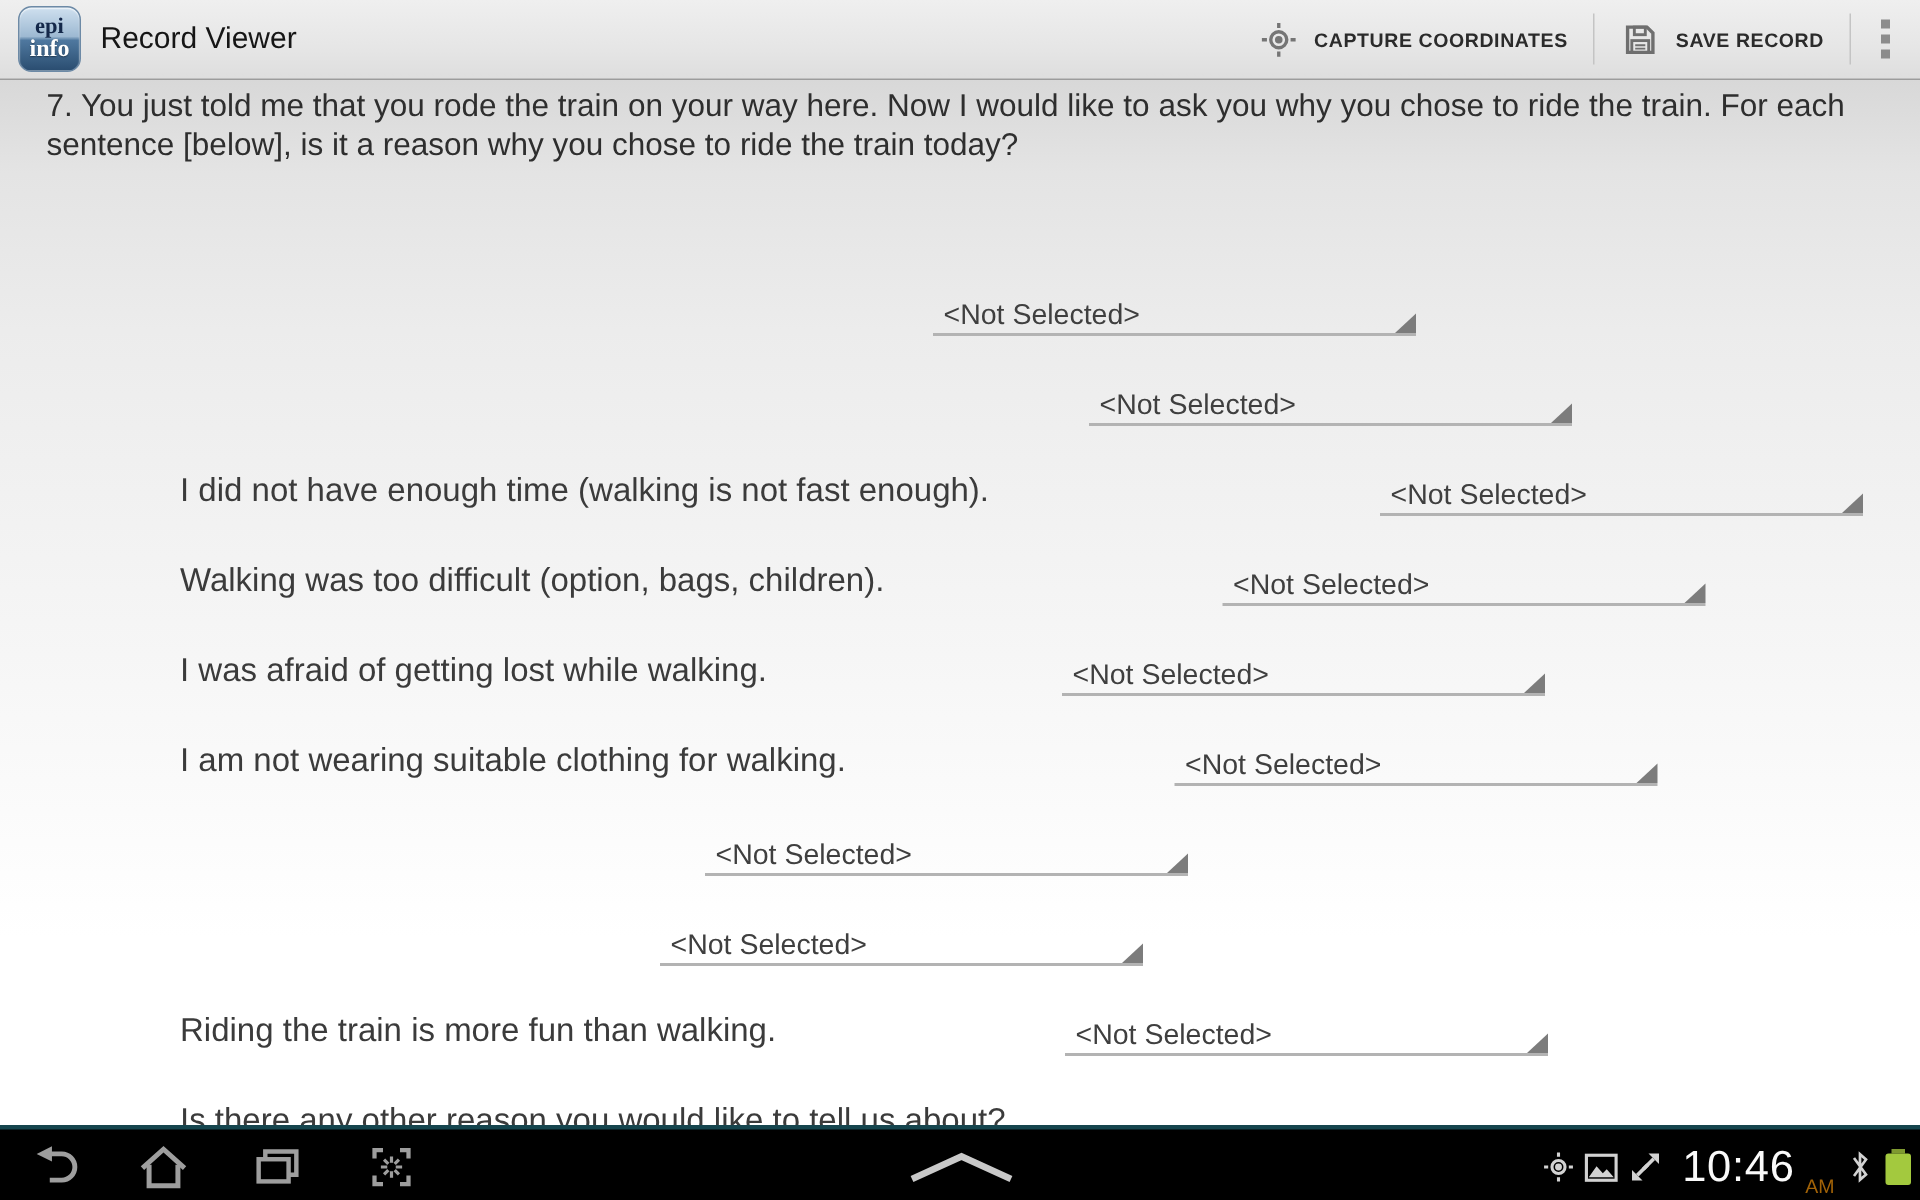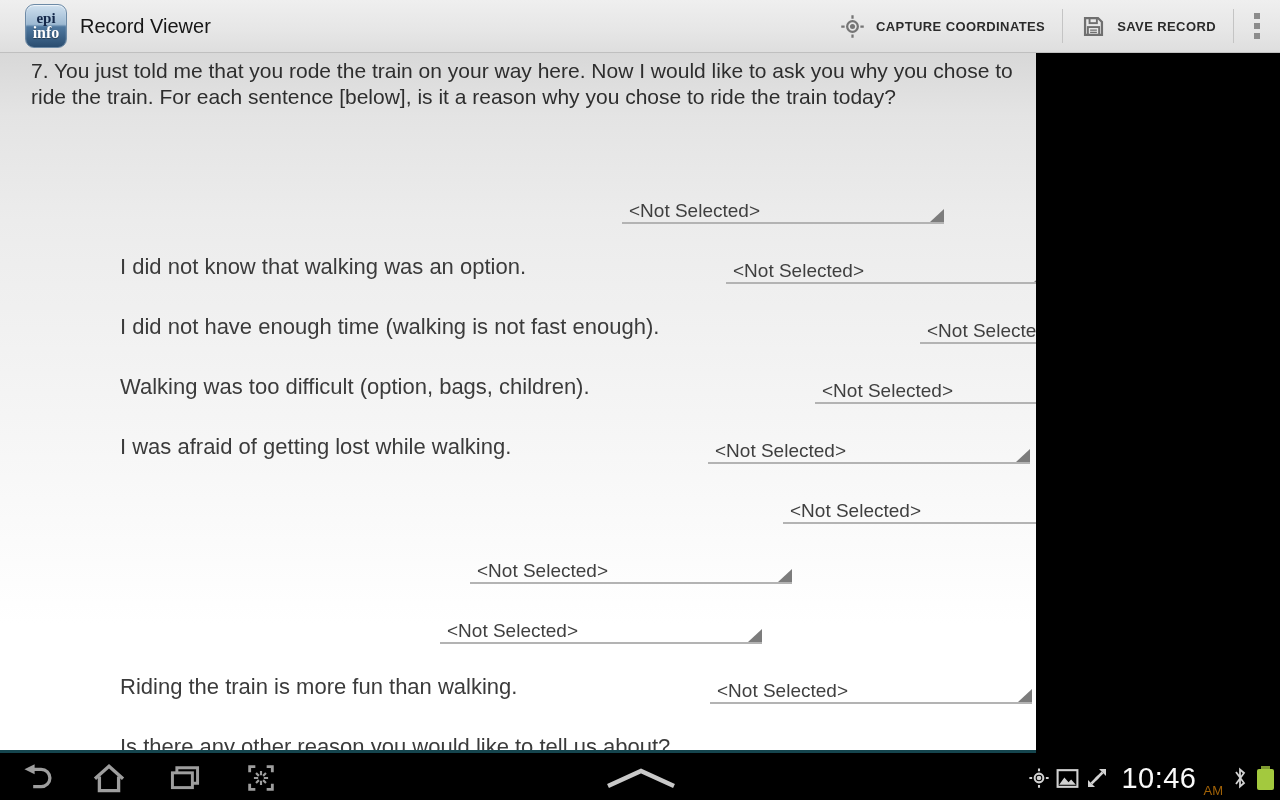--- a/index.html
+++ b/index.html
@@ -3,38 +3,38 @@
 <meta charset="utf-8">
 <style>
   html,body{margin:0;padding:0;background:#222;}
   *{box-sizing:border-box;}
   .screen{position:relative;width:1280px;height:800px;overflow:hidden;background:#000;
           font-family:"Liberation Sans",sans-serif;}
 
   
   .appbar{position:absolute;top:0;left:0;width:1280px;height:53px;
           background:linear-gradient(180deg,#efefef 0%,#e6e6e6 60%,#dedede 100%);
-          border-bottom:1px solid #bfbfbf;display:flex;align-items:center;padding-left:13px;}
+          border-bottom:1px solid #bfbfbf;display:flex;align-items:center;}
   .logo{width:42px;height:44px;margin-left:12px;border-radius:9px;flex:0 0 auto;
         background:linear-gradient(180deg,#cfe0ef 0%,#9db9d2 46%,#4f789f 52%,#2a4d70 100%);
         border:1px solid #6d8aa6;display:flex;flex-direction:column;align-items:center;justify-content:center;
         font-family:"Liberation Serif",serif;box-shadow:inset 0 1px 1px rgba(255,255,255,.7);}
   .logo-epi{color:#14284a;font-size:15px;font-weight:bold;line-height:13px;}
   .logo-info{color:#ffffff;font-size:16px;font-weight:bold;line-height:15px;text-shadow:0 1px 1px rgba(0,0,0,.4);}
   .appbar-title{margin-left:13px;font-size:20px;color:#161616;}
   .appbar-right{margin-left:auto;height:100%;display:flex;align-items:center;}
   .ab-btn{display:flex;align-items:center;gap:10px;height:100%;padding:0 17px;border:none;background:transparent;cursor:pointer;}
   .ab-btn-label{font-size:13px;font-weight:bold;letter-spacing:.4px;color:#2b2b2b;white-space:nowrap;}
   .ab-divider{width:1px;height:34px;background:#c4c4c4;}
   .overflow-btn{width:46px;height:100%;border:none;background:transparent;display:flex;flex-direction:column;
                 align-items:center;justify-content:center;gap:4px;cursor:pointer;}
   .overflow-btn i{width:6px;height:6px;background:#8c8c8c;display:block;}
 
   
-  .content{position:absolute;top:53px;left:0;width:1036px;height:700px;overflow:hidden;
+  .content{position:absolute;top:53px;left:0;width:1280px;height:700px;overflow:hidden;
            background:linear-gradient(180deg,#d8d8d8 0%,#e4e4e4 9%,#ececec 24%,#f6f6f6 55%,#ffffff 82%);
            border-bottom:3px solid #15454e;}
   .question{position:absolute;top:5px;left:31px;right:22px;margin:0;
             font-size:21px;line-height:26px;color:#2e2e2e;}
   .rows{position:absolute;top:141px;left:0;right:0;}
   .row{position:relative;height:60px;}
   .row .label{position:absolute;left:120px;top:0;font-size:22px;line-height:26px;color:#3b3b3b;white-space:nowrap;}
   .spinner{position:absolute;top:4px;width:322px;height:26px;border-bottom:2px solid #b3b3b3;cursor:pointer;}
   .spinner .val{position:absolute;left:7px;top:2px;font-size:19px;color:#3f3f3f;}
   .spinner .tri{position:absolute;right:0;bottom:0;width:0;height:0;
@@ -118,21 +118,20 @@
     <p class="question">7. You just told me that you rode the train on your way here. Now I would like to ask you why you chose to ride the train. For each sentence [below], is it a reason why you chose to ride the train today?</p>
     <div class="rows">
   <div class="row">
     <div class="spinner">
       <span class="val">&lt;Not Selected&gt;</span>
       <span class="tri"></span>
     </div>
   </div>
 
   <div class="row">
-    <span class="label">I did not know that walking was an option.</span>
     <div class="spinner">
       <span class="val">&lt;Not Selected&gt;</span>
       <span class="tri"></span>
     </div>
   </div>
 
   <div class="row">
     <span class="label">I did not have enough time (walking is not fast enough).</span>
     <div class="spinner">
       <span class="val">&lt;Not Selected&gt;</span>
@@ -150,20 +149,21 @@
 
   <div class="row">
     <span class="label">I was afraid of getting lost while walking.</span>
     <div class="spinner">
       <span class="val">&lt;Not Selected&gt;</span>
       <span class="tri"></span>
     </div>
   </div>
 
   <div class="row">
+    <span class="label">I am not wearing suitable clothing for walking.</span>
     <div class="spinner">
       <span class="val">&lt;Not Selected&gt;</span>
       <span class="tri"></span>
     </div>
   </div>
 
   <div class="row">
     <div class="spinner">
       <span class="val">&lt;Not Selected&gt;</span>
       <span class="tri"></span>

